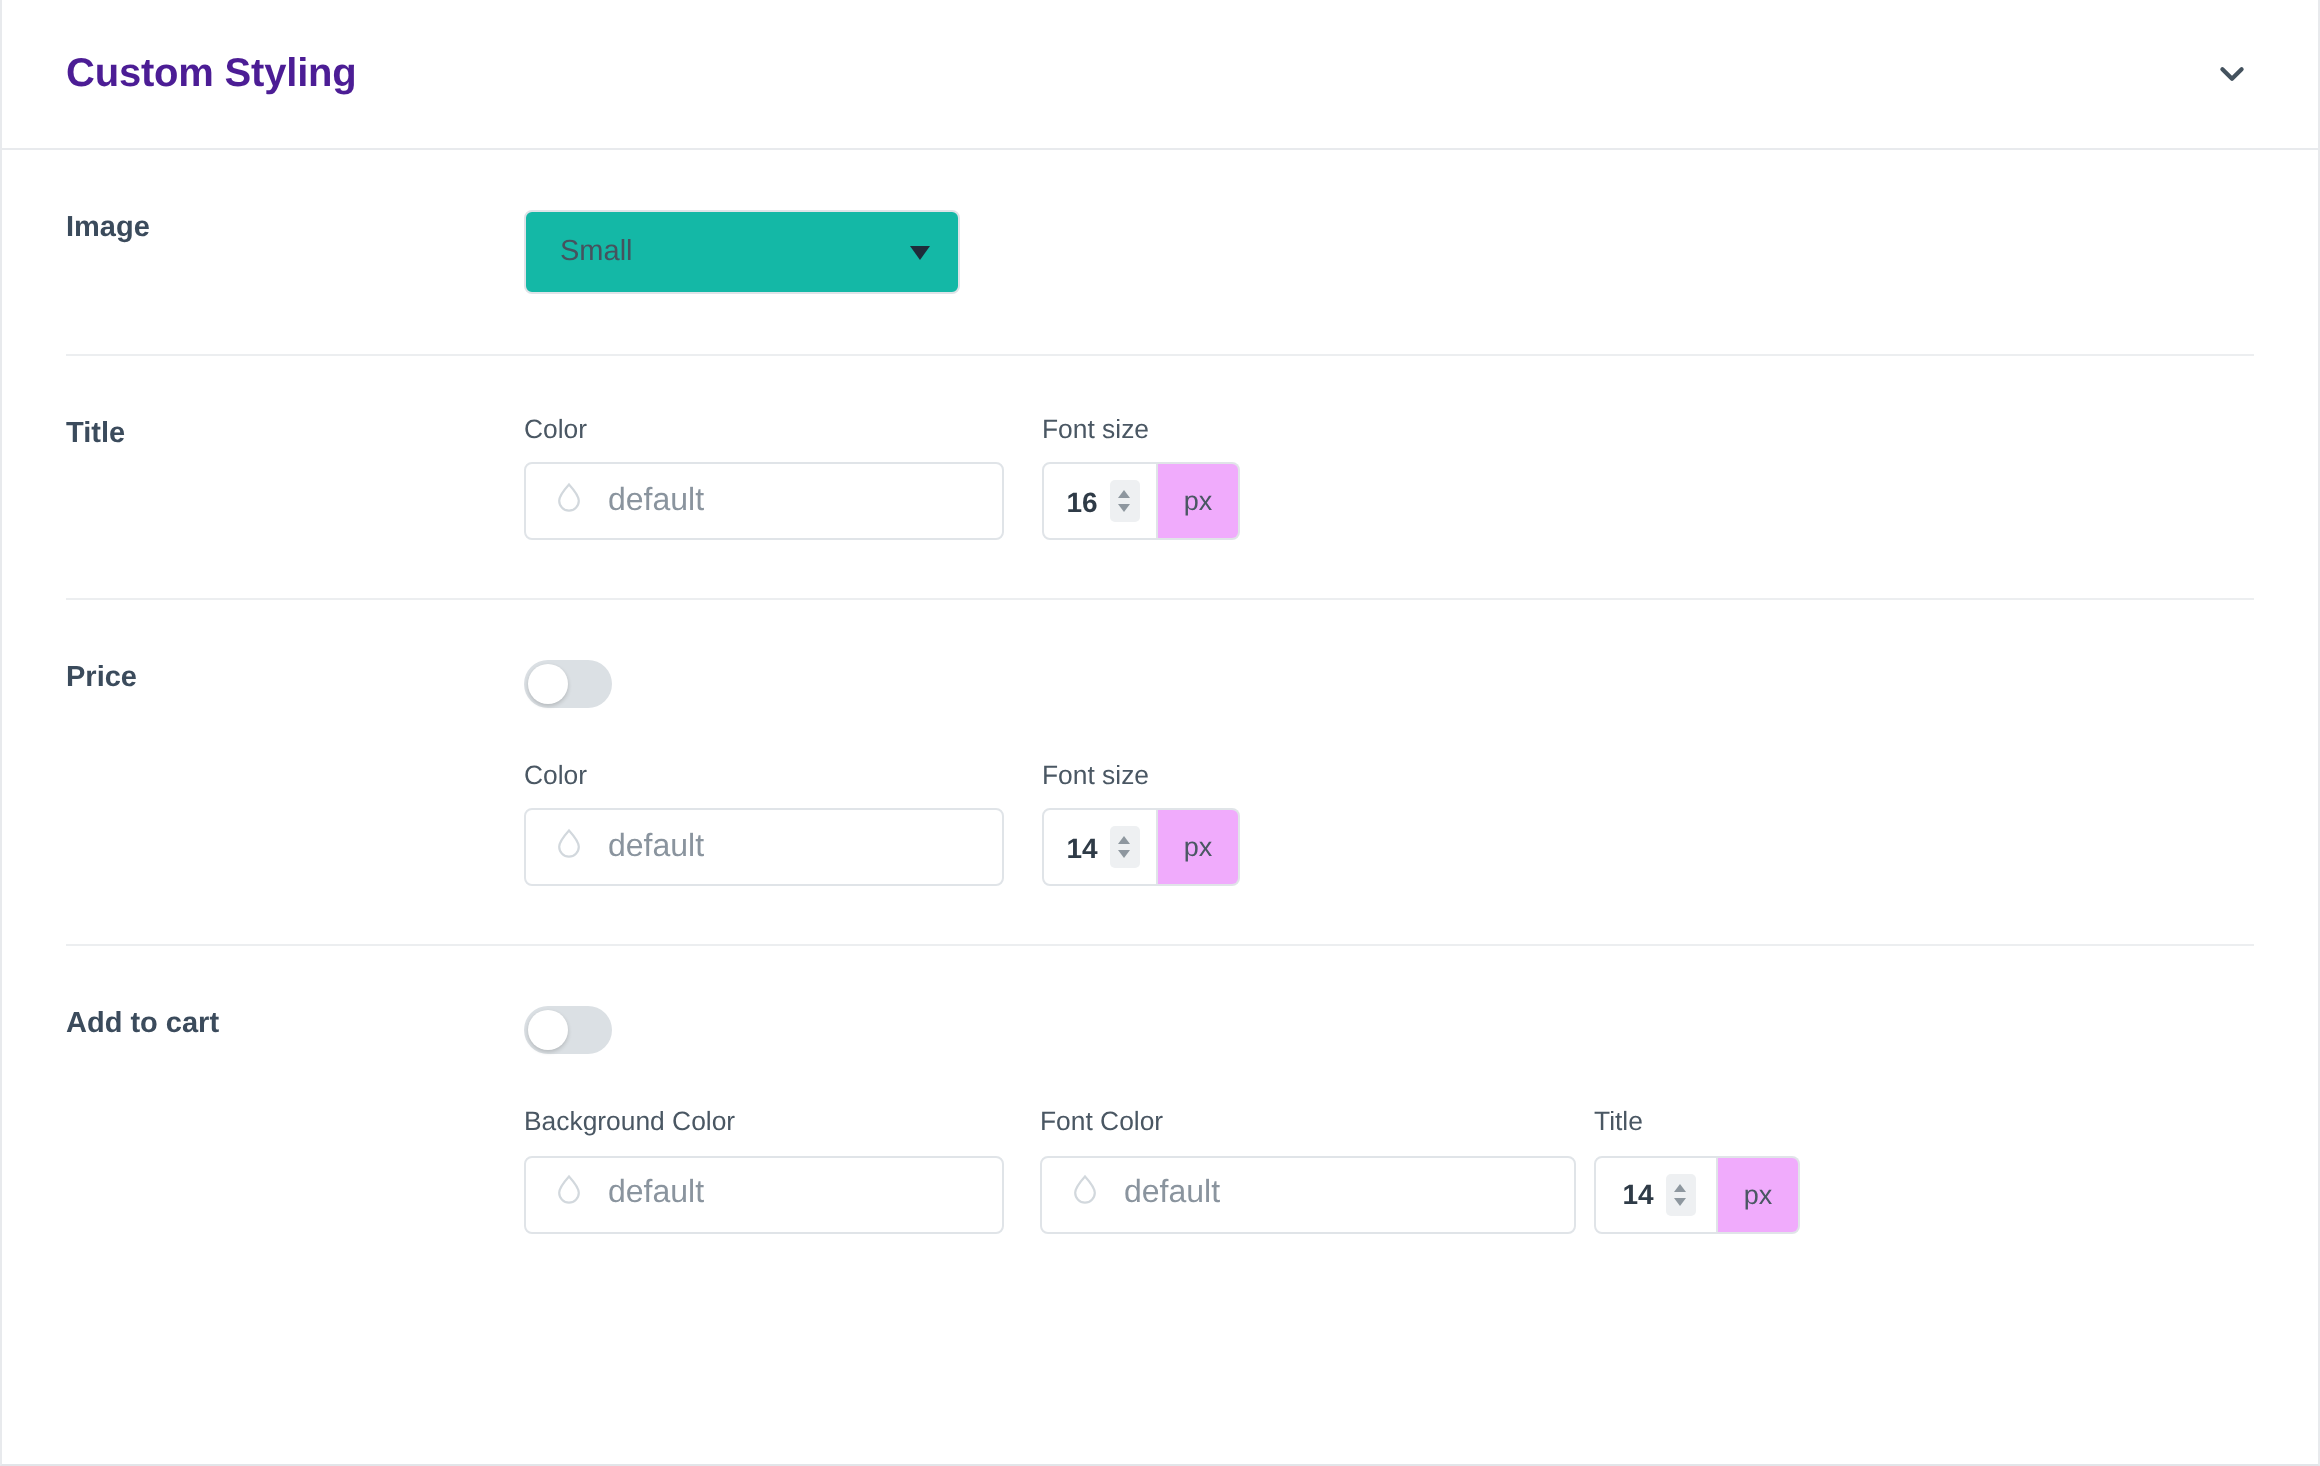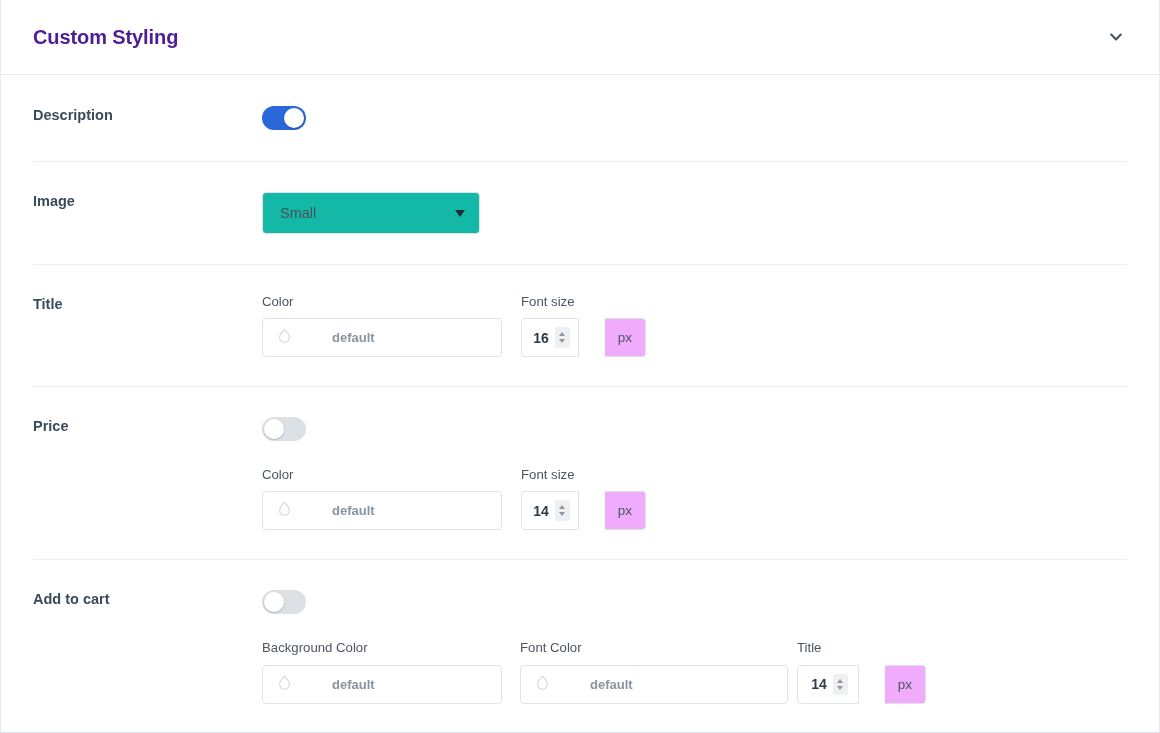--- a/index.html
+++ b/index.html
@@ -147,28 +147,27 @@
     padding: 0 0 0 15px;
     cursor: text;
   }
   .color-input.w-title { width: 240px; }
   .color-input.w-cart  { width: 240px; }
   .color-input.w-cart2 { width: 268px; }
 
   .droplet { flex: 0 0 auto; margin-right: 13px; display: block; }
 
   .color-placeholder {
-    font-size: 13px;
-    font-weight: bold;
+    font-size: 16px;
+    font-weight: normal;
     color: #8a949e;
-    margin-left: 28px;
-  }
-
-  
-  .num-group { display: flex; align-items: center; gap: 26px; }
+  }
+
+  
+  .num-group { display: flex; align-items: center; }
 
   .num-input {
     height: 39px;
     border: 1px solid #e0e4e8;
     border-radius: 4px 0 0 4px;
     background: #fff;
     display: flex;
     align-items: center;
     justify-content: center;
     gap: 6px;
@@ -237,28 +236,20 @@
       <span>
         <svg width="16" height="16" viewBox="0 0 16 16" aria-hidden="true">
           <path d="M3.2 5.6 L8 10.4 L12.8 5.6" fill="none" stroke="#44525e" stroke-width="2.1" stroke-linecap="round" stroke-linejoin="round"></path>
         </svg>
       </span>
     </div>
   </div>
 
   <div class="rows">
 
-    <div class="row row-desc">
-      <div class="row-label">Description</div>
-      <div class="row-body">
-        <div class="toggle on">
-          <div class="knob"></div>
-        </div>
-      </div>
-    </div>
 
     <div class="row row-image">
       <div class="row-label">Image</div>
       <div class="row-body">
         <div class="select">
           <span class="select-value">Small</span>
           <span class="caret"></span>
         </div>
       </div>
     </div>

